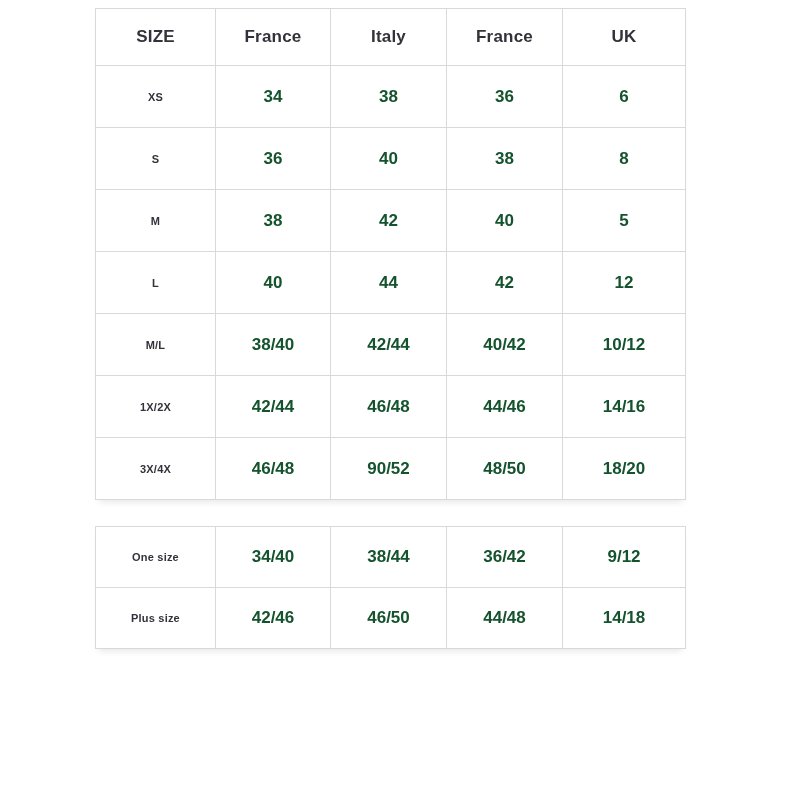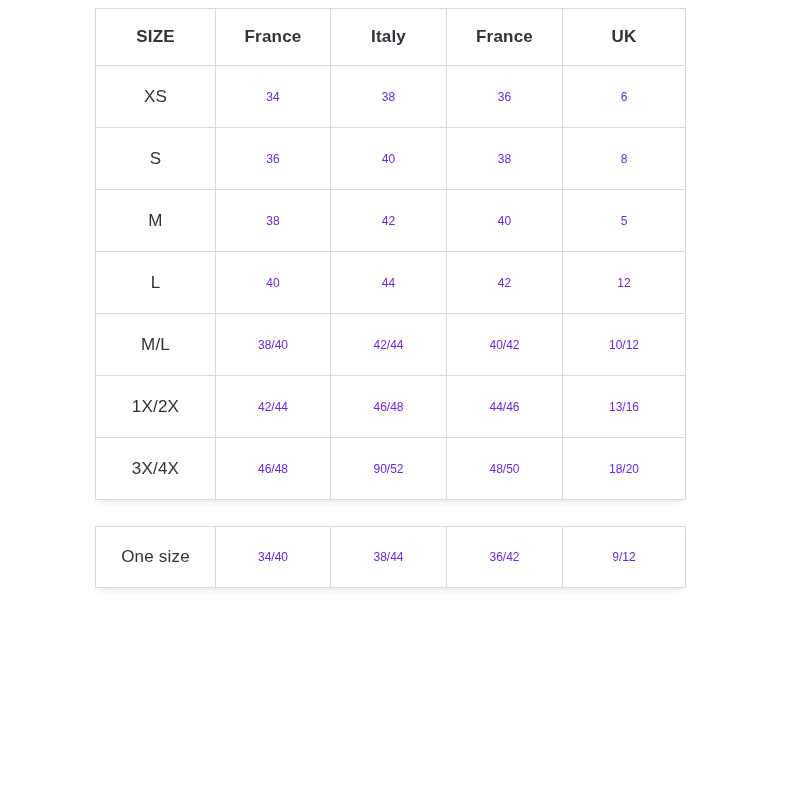--- a/index.html
+++ b/index.html
@@ -31,29 +31,29 @@
     padding: 0;
   }
   table.size-table thead th {
     height: 56px;
     font-size: 17px;
     font-weight: 700;
     color: #32323a;
     letter-spacing: 0.2px;
   }
   table.size-table tbody th {
-    font-size: 17px;
-    font-weight: 400;
+    font-size: 11px;
+    font-weight: 700;
     color: #32323a;
     letter-spacing: 0.2px;
   }
   table.size-table tbody td {
-    font-size: 12px;
-    font-weight: 400;
-    color: #6d28d9;
+    font-size: 17px;
+    font-weight: 700;
+    color: #14532d;
   }
   table.main-table tbody tr {
     height: 62px;
   }
   table.special-table {
     margin-top: 26px;
   }
   table.special-table tbody tr {
     height: 61px;
   }
@@ -114,21 +114,21 @@
           <td>38/40</td>
           <td>42/44</td>
           <td>40/42</td>
           <td>10/12</td>
         </tr>
         <tr>
           <th>1X/2X</th>
           <td>42/44</td>
           <td>46/48</td>
           <td>44/46</td>
-          <td>13/16</td>
+          <td>14/16</td>
         </tr>
         <tr>
           <th>3X/4X</th>
           <td>46/48</td>
           <td>90/52</td>
           <td>48/50</td>
           <td>18/20</td>
         </tr>
       </tbody>
   </table>
@@ -142,16 +142,23 @@
         <col style="width:123px">
     </colgroup>
     <tbody id="special-body">
         <tr>
           <th>One size</th>
           <td>34/40</td>
           <td>38/44</td>
           <td>36/42</td>
           <td>9/12</td>
         </tr>
+        <tr>
+          <th>Plus size</th>
+          <td>42/46</td>
+          <td>46/50</td>
+          <td>44/48</td>
+          <td>14/18</td>
+        </tr>
       </tbody>
   </table>
 
 </div>
 
 </body></html>

